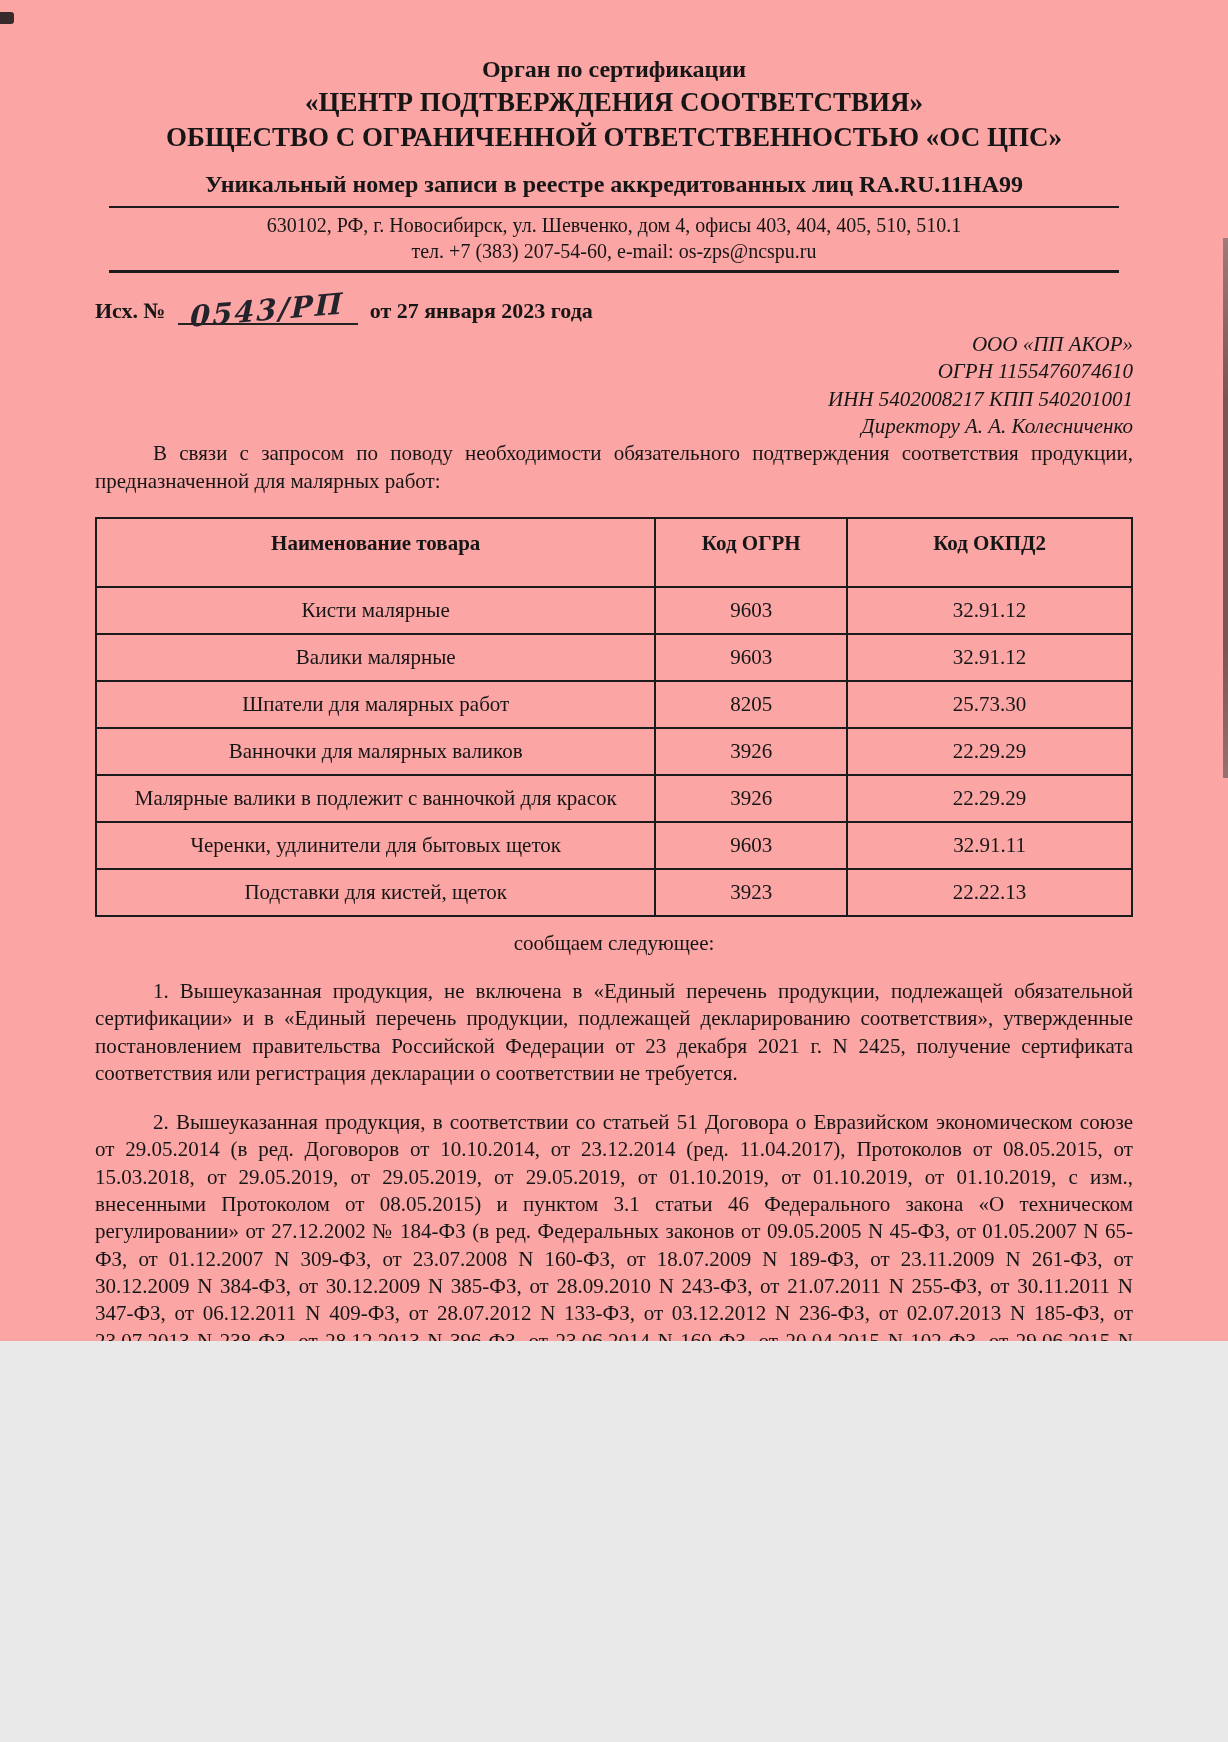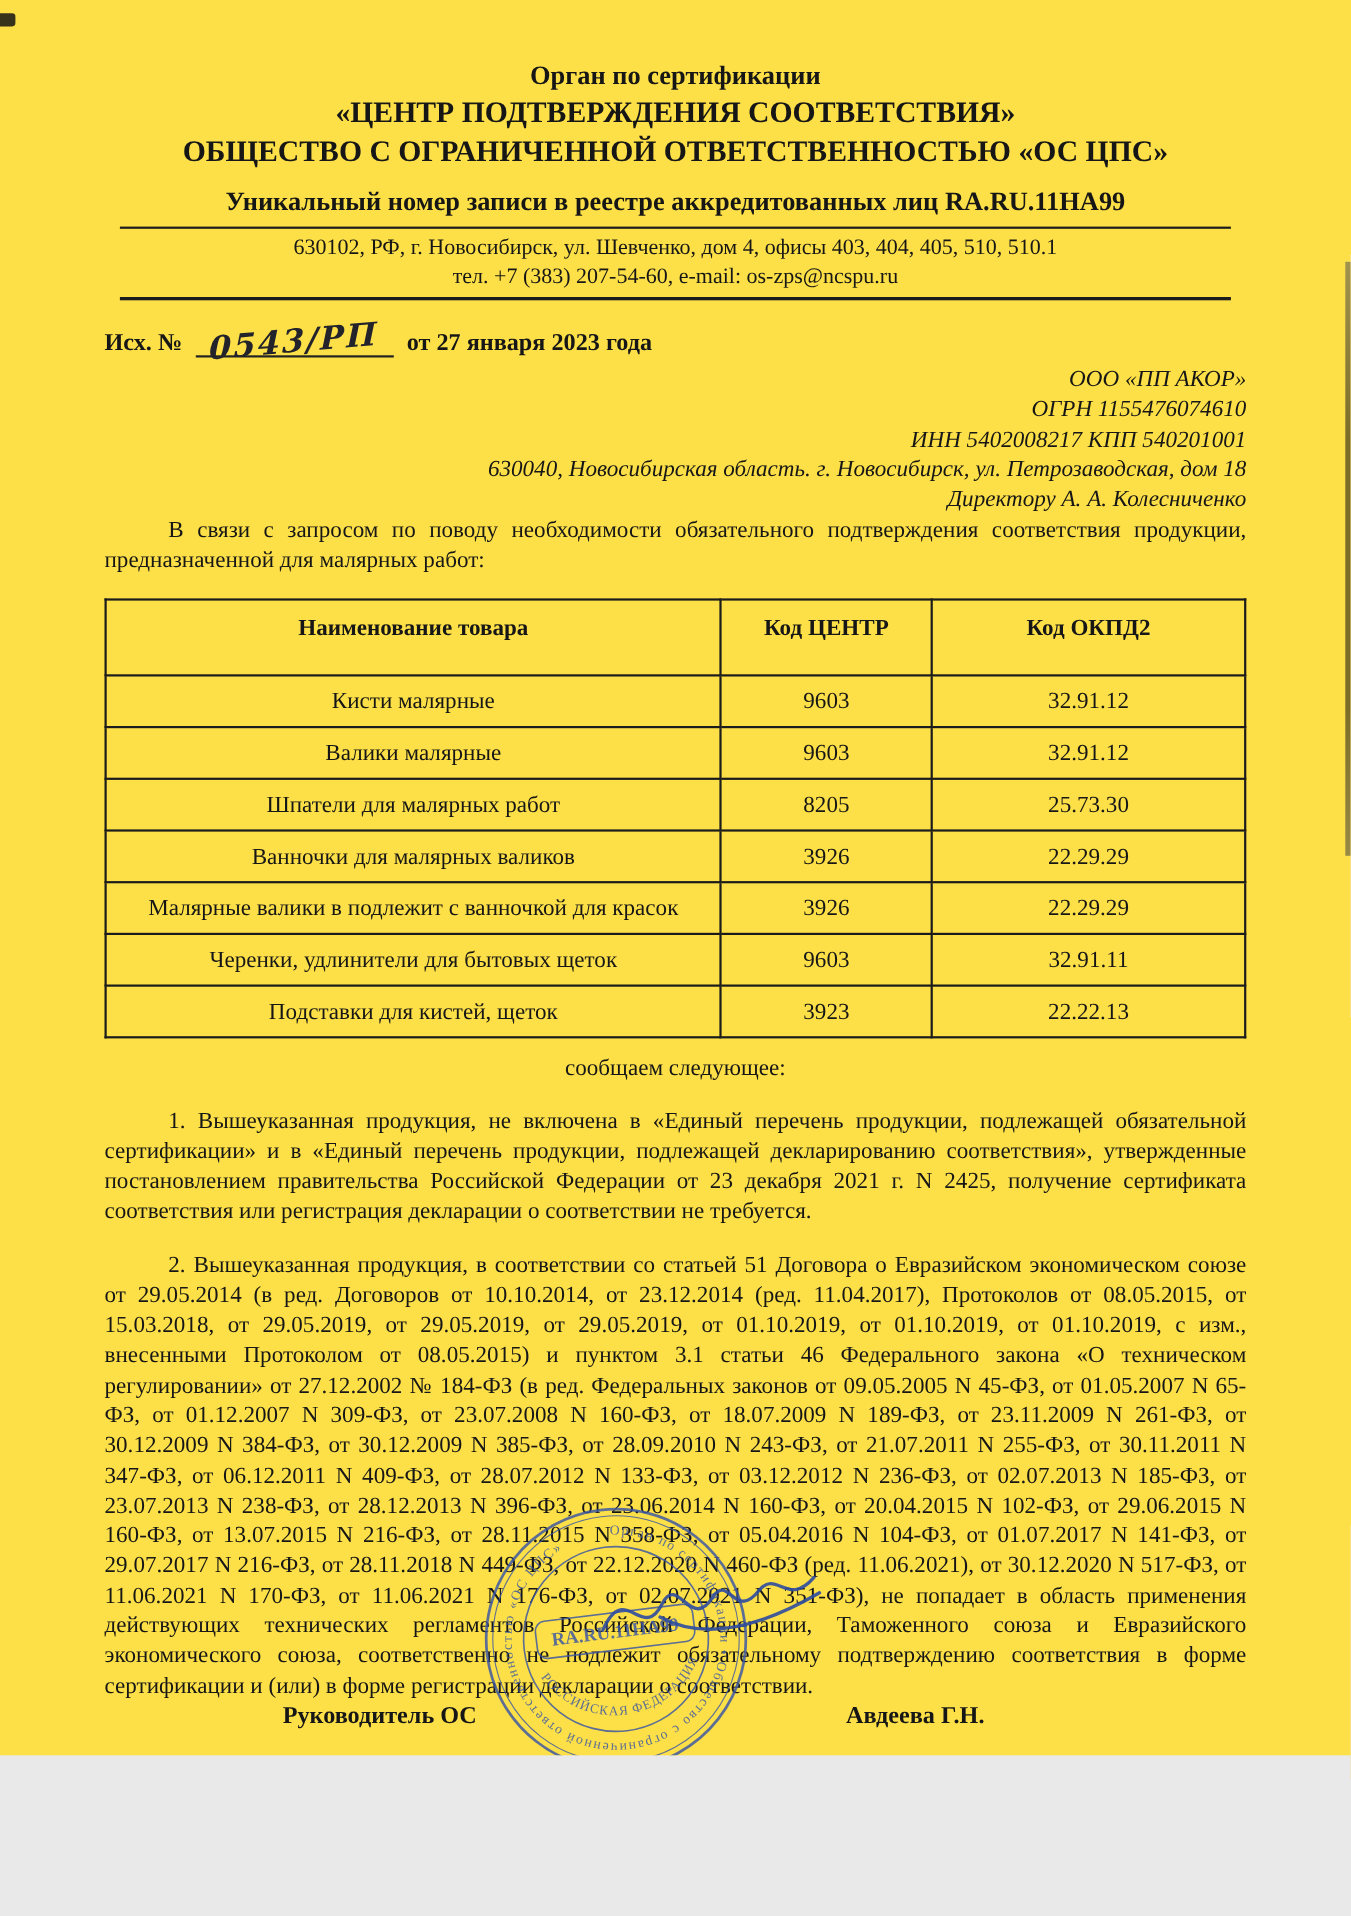--- a/index.html
+++ b/index.html
@@ -1,21 +1,21 @@
 <!DOCTYPE html>
 <html><head>
 <meta charset="utf-8">
 <style>
   * { margin:0; padding:0; box-sizing:border-box; }
   html, body { background:#e9e9e9; }
   body { width:1228px; margin:0 auto; }
   .page {
     position:relative;
-    width:1228px; height:1596px;
-    background:#fde047;
+    width:1228px; height:1341px;
+    background:#fca5a5;
     font-family:"Liberation Serif","DejaVu Serif",serif;
     color:#161616;
     overflow:hidden;
   }
   .content { padding:56px 95px 0 95px; }
   .center { text-align:center; }
 
   
   .org-line1 { font-size:24px; font-weight:bold; }
   .org-line2 { font-size:27px; font-weight:bold; margin-top:4px; }
@@ -103,36 +103,35 @@
     <div class="rule thick"></div>
 
     <div class="ref-row">
       <span>Исх. №</span><span class="ref-underline"><span class="handwritten">0543/РП</span></span><span>от 27 января 2023 года</span>
     </div>
 
     <div class="recipient">
       <div>ООО «ПП АКОР»</div>
       <div>ОГРН 1155476074610</div>
       <div>ИНН 5402008217 КПП 540201001</div>
-      <div>630040, Новосибирская область. г. Новосибирск, ул. Петрозаводская, дом 18</div>
       <div>Директору А. А. Колесниченко</div>
     </div>
 
     <p class="para intro">В связи с запросом по поводу необходимости обязательного подтверждения соответствия продукции, предназначенной для малярных работ:</p>
 
     <table class="goods">
       <colgroup>
           <col class="c1">
           <col class="c2">
           <col class="c3">
         </colgroup>
       <thead>
         <tr>
           <th>Наименование товара</th>
-          <th>Код ЦЕНТР</th>
+          <th>Код ОГРН</th>
           <th>Код ОКПД2</th>
         </tr>
       </thead>
       <tbody>
         <tr>
           <td>Кисти малярные</td>
           <td>9603</td>
           <td>32.91.12</td>
         </tr>
         <tr>

